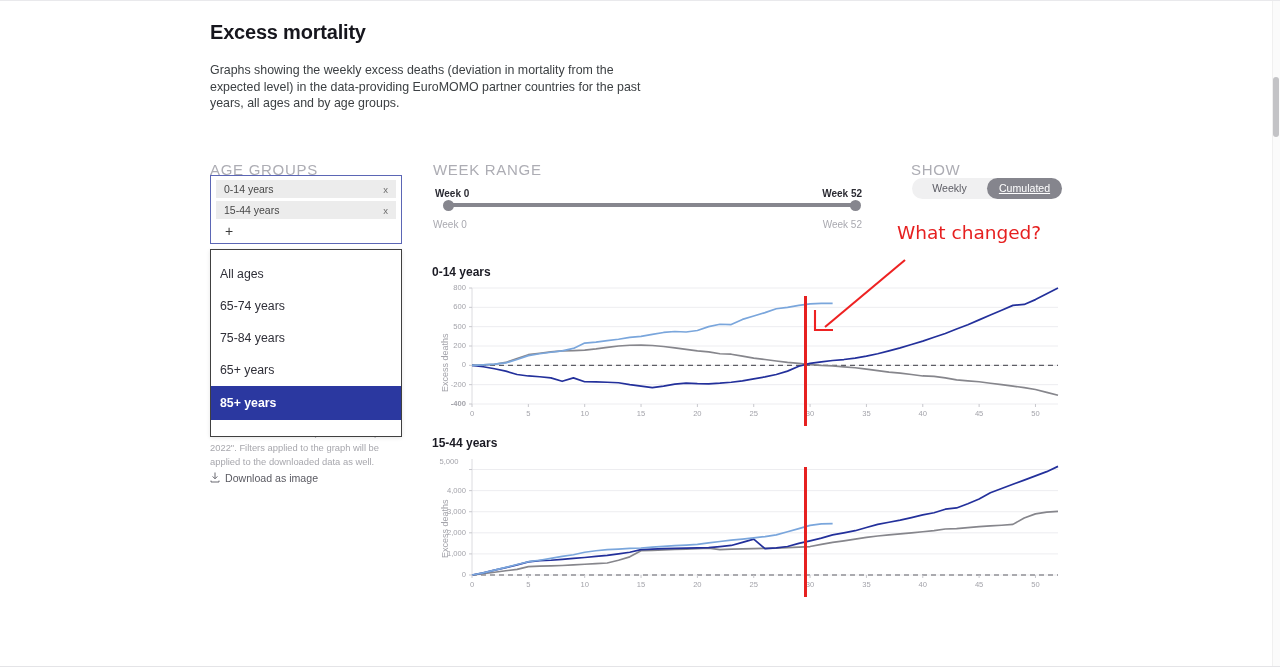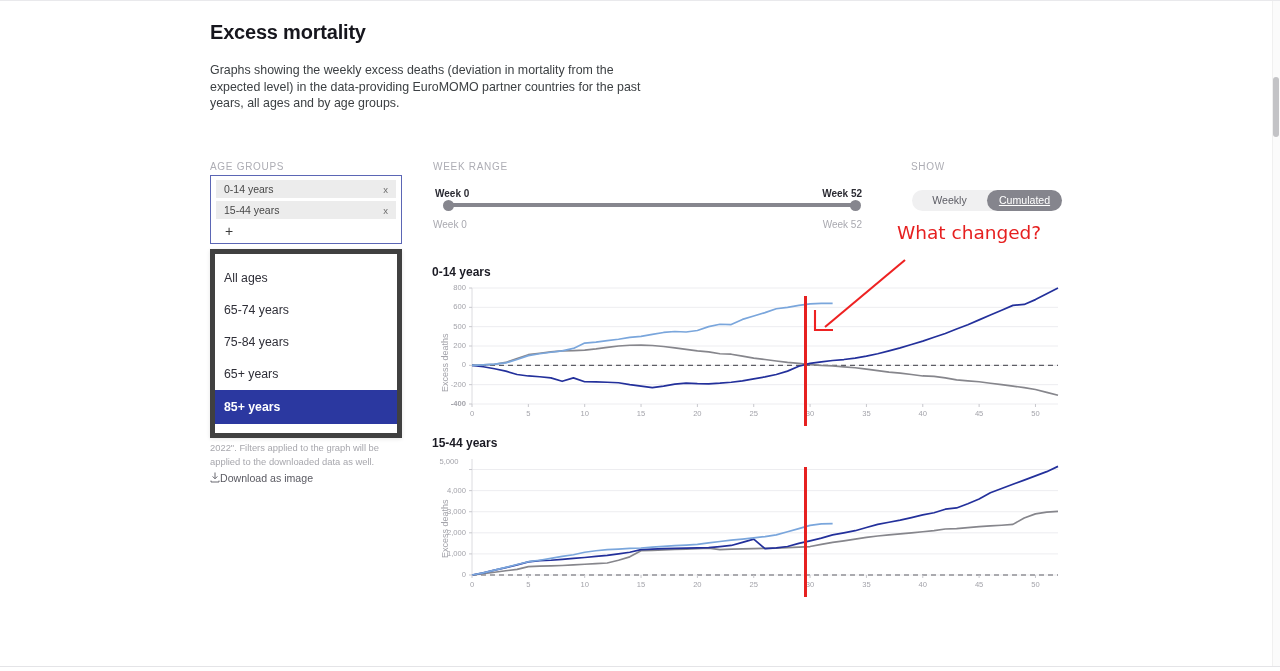--- a/index.html
+++ b/index.html
@@ -18,21 +18,21 @@
     font-size: 20px; font-weight: bold; letter-spacing: -0.2px;
     color: #16161d;
   }
   .intro {
     position: absolute; left: 210px; top: 62px; width: 432px;
     font-size: 12.4px; line-height: 16.6px; color: #3c4043;
   }
 
   
   .ctl-label {
-    position: absolute; font-size: 10px; letter-spacing: 0.7px;
+    position: absolute; font-size: 15px; letter-spacing: 0.7px;
     color: #adadb4; font-weight: 500;
   }
 
   
   .agebox {
     position: absolute; left: 210px; top: 175px; width: 192px;
     border: 1px solid #5b66b5; background: #fff;
     padding: 4px 5px 4px 5px; box-sizing: border-box;
   }
   .tag {
@@ -43,42 +43,42 @@
   .tag-label { font-size: 10.5px; color: #474747; flex: 1; }
   .tag-x { font-size: 9.5px; color: #6c6c6c; padding: 0 2px; cursor: pointer; }
   .plus {
     font-size: 14px; color: #3b3b3b; padding: 1px 0 0 9px;
     line-height: 16px; cursor: pointer;
   }
 
   
   .dropdown {
     position: absolute; left: 210px; top: 249px; width: 192px;
-    background: #fff; border: 5px solid #404040;
+    background: #fff; border: 1px solid #404040;
     box-shadow: 0 1px 4px rgba(0,0,0,.10);
-    padding: 8px 0 9px 0; box-sizing: border-box;
+    padding: 8px 0 16px 0; box-sizing: border-box;
     z-index: 20;
   }
   .dd-item {
     font-size: 12.3px; color: #2f2f38; padding: 9px 0 9px 9px;
     cursor: pointer;
   }
   .dd-item.sel {
     background: #2b38a0; color: #fff; font-weight: bold;
     padding-top: 10px; padding-bottom: 10px;
   }
 
   
   .fineprint {
     position: absolute; left: 210px; top: 412px; width: 190px;
     font-size: 9.4px; line-height: 14.4px; color: #a7a7ad;
   }
   .download {
     position: absolute; left: 210px; top: 472px;
-    font-size: 10.6px; color: #5a5a62; display: flex; align-items: flex-start; 
+    font-size: 10.6px; color: #5a5a62; display: flex; align-items: flex-start; gap: 5px;
     cursor: pointer;
   }
   .dl-ico { display: inline-block; width: 10px; height: 11px; }
 
   
   .slider-wrap { position: absolute; left: 433px; top: 188px; width: 428px; text-align: right; }
   .sl-top { position: relative; height: 13px; }
   .sl-top span { position: absolute; font-size: 10px; font-weight: bold; color: #2b2b33; top: 0; }
   .sl-bot { position: relative; height: 13px; margin-top: 6px; }
   .sl-bot span { position: absolute; font-size: 10px; color: #a9a9b0; top: 0; }
@@ -86,21 +86,21 @@
     position: absolute; left: 15px; top: 15px; width: 408px; height: 4px;
     background: #86868e; border-radius: 2px;
   }
   .sl-knob {
     position: absolute; width: 11px; height: 11px; border-radius: 50%;
     background: #86868e; top: 11.5px; cursor: pointer;
   }
 
   
   .seg {
-    position: absolute; left: 912px; top: 190px;
+    position: absolute; left: 912px; top: 178px;
     width: 150px; height: 21px; border-radius: 11px; background: #f0f0f1;
     display: flex; align-items: flex-end;
   }
   .seg-opt {
     flex: 1; text-align: center; font-size: 10.6px; color: #5d5d65;
     line-height: 21px; border-radius: 11px; cursor: pointer; height: 21px;
   }
   .seg-opt.on { background: #85858d; color: #fff; text-decoration: underline; }
 
   

